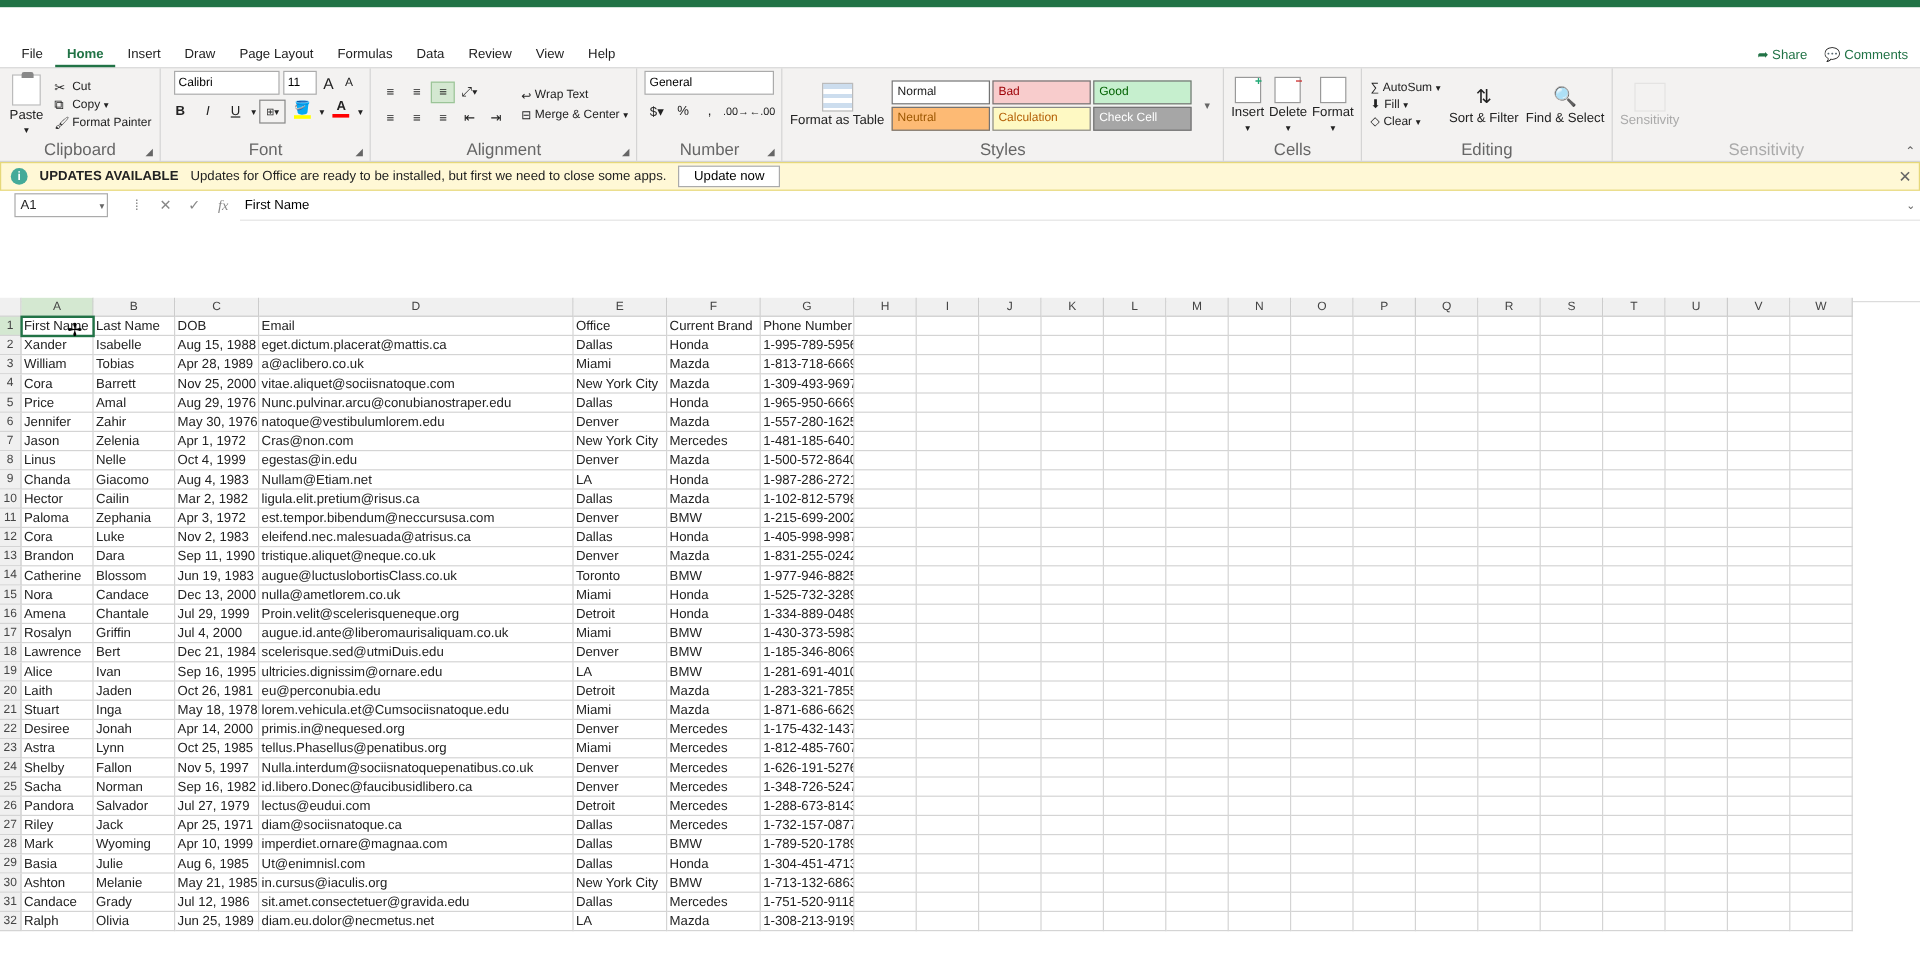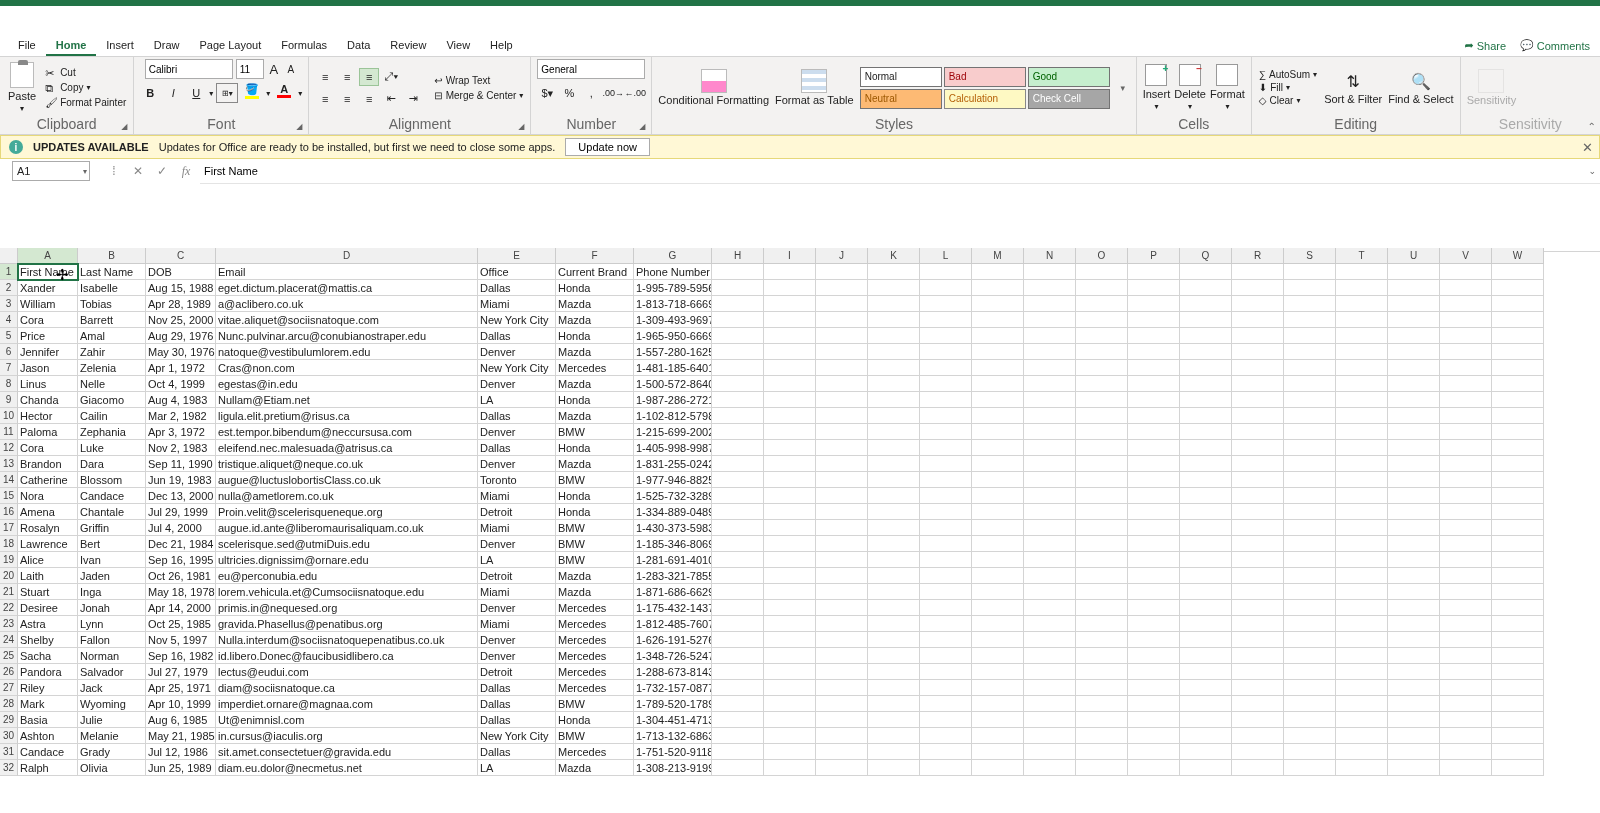--- a/index.html
+++ b/index.html
@@ -270,24 +270,20 @@
         <span class="num-btn" style="font-size:9px">.00→</span>
         <span class="num-btn" style="font-size:9px">←.00</span>
       </div>
     </div>
     <div class="ribbon-group-label">Number</div>
     <span class="dialog-launcher">◢</span>
   </div>
 
   <div class="ribbon-group">
     <div class="ribbon-group-body styles-body">
-      <div class="style-big">
-        <div class="style-big-icon"></div>
-        <span style="text-align:center;line-height:1">Conditional Formatting</span>
-      </div>
       <div class="style-big">
         <div class="style-big-icon" style="background:repeating-linear-gradient(#cde 0 4px,#fff 4px 8px)"></div>
         <span style="text-align:center;line-height:1">Format as Table</span>
       </div>
       <div class="style-grid" id="style-grid">
           <div class="style-cell s-normal">Normal</div>
           <div class="style-cell s-bad">Bad</div>
           <div class="style-cell s-good">Good</div>
           <div class="style-cell s-neutral">Neutral</div>
           <div class="style-cell s-calc">Calculation</div>
@@ -987,21 +983,21 @@
         <div class="cell col-rest"></div>
         <div class="cell col-rest"></div>
         <div class="cell col-rest"></div>
         <div class="cell col-rest"></div>
       </div>
       <div class="row">
         <div class="row-h">23</div>
         <div class="cell col-A">Astra</div>
         <div class="cell col-B">Lynn</div>
         <div class="cell col-C">Oct 25, 1985</div>
-        <div class="cell col-D">gravida.Phasellus@penatibus.org</div>
+        <div class="cell col-D">tellus.Phasellus@penatibus.org</div>
         <div class="cell col-E">Miami</div>
         <div class="cell col-F">Mercedes</div>
         <div class="cell col-G">1-812-485-7607</div>
         <div class="cell col-rest"></div>
         <div class="cell col-rest"></div>
         <div class="cell col-rest"></div>
         <div class="cell col-rest"></div>
         <div class="cell col-rest"></div>
         <div class="cell col-rest"></div>
         <div class="cell col-rest"></div>

